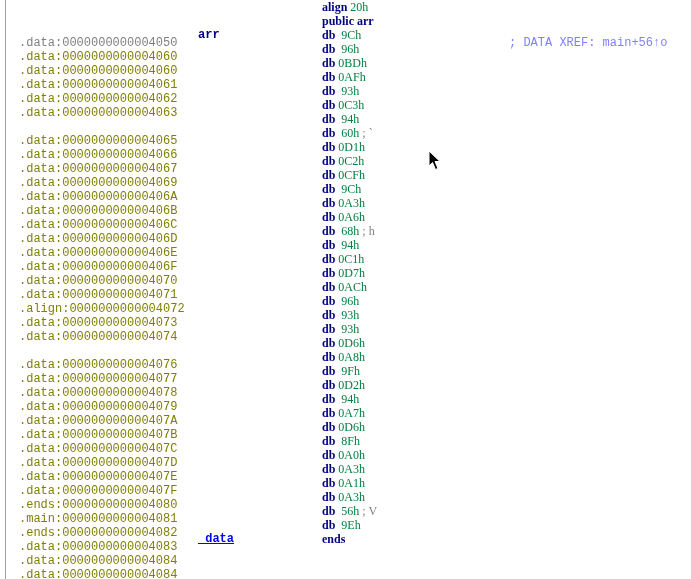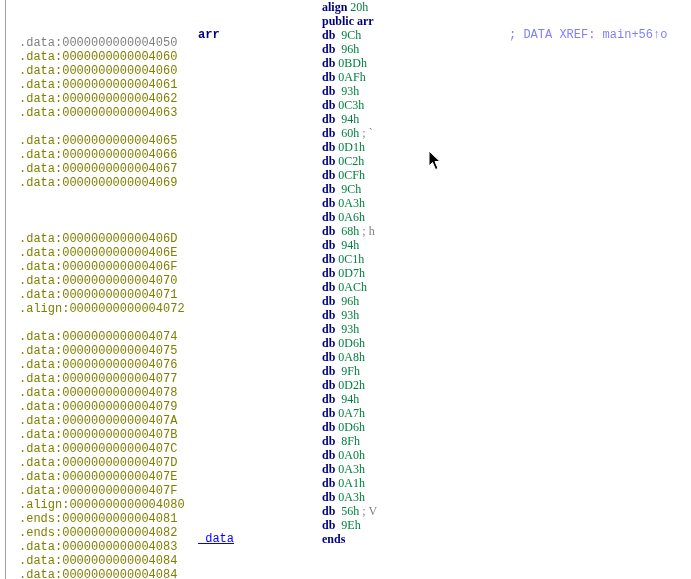--- a/index.html
+++ b/index.html
@@ -9,26 +9,26 @@
       background: #ffffff; overflow: hidden;
       font-family: "Liberation Mono", "DejaVu Sans Mono", monospace;
       font-size: 12px;
     }
     .left-border { position: absolute; left: 5px; top: 0; width: 1px; height: 579px; background: #a0a0a0; }
     .rows { position: absolute; left: 0; top: 0; }
     .row { position: relative; height: 14px; line-height: 14px; white-space: pre; width: 691px; }
     .addr { position: absolute; left: 19px; top: 0; color: #808000; margin-top: 36px; }
     .addr.grey { color: #808080; }
     .label { position: absolute; left: 198px; top: 0; color: #000080; font-weight: bold; }
-    .label.seg { color: #0000ff; text-decoration: underline; font-weight: normal; }
+    .label.seg { color: #0000ff; text-decoration: underline; font-weight: bold; }
     .mnem { position: absolute; left: 322px; top: 0; color: #000080; font-weight: bold; font-family: Liberation Serif, serif; }
     .operand { color: #008040; font-weight: normal; }
     .operand.name { color: #000080; font-weight: bold; }
     .comment { color: #808080; font-weight: normal; }
-    .xref { position: absolute; left: 509px; top: 0; color: #8080ff; }
+    .xref { position: absolute; left: 509px; top: 8px; color: #8080ff; }
     .cursor { position: absolute; left: 428px; top: 150px; width: 14px; height: 22px; }
   </style>
 </head>
 <body>
 
 <div class="view">
   <div class="left-border"></div>
   <div class="rows" id="rows">
 
     <div class="row">
@@ -49,44 +49,44 @@
     </div>
 
     <div class="row"><span class="addr">.data:0000000000004061</span><span class="mnem"><span>db</span> <span class="operand"> 96h</span><span class="comment"></span></span></div>
       <div class="row"><span class="addr">.data:0000000000004062</span><span class="mnem"><span>db</span> <span class="operand">0BDh</span><span class="comment"></span></span></div>
       <div class="row"><span class="addr">.data:0000000000004063</span><span class="mnem"><span>db</span> <span class="operand">0AFh</span><span class="comment"></span></span></div>
       <div class="row"><span class="mnem"><span>db</span> <span class="operand"> 93h</span><span class="comment"></span></span></div>
       <div class="row"><span class="addr">.data:0000000000004065</span><span class="mnem"><span>db</span> <span class="operand">0C3h</span><span class="comment"></span></span></div>
       <div class="row"><span class="addr">.data:0000000000004066</span><span class="mnem"><span>db</span> <span class="operand"> 94h</span><span class="comment"></span></span></div>
       <div class="row"><span class="addr">.data:0000000000004067</span><span class="mnem"><span>db</span> <span class="operand"> 60h</span><span class="comment"> ; `</span></span></div>
       <div class="row"><span class="addr">.data:0000000000004069</span><span class="mnem"><span>db</span> <span class="operand">0D1h</span><span class="comment"></span></span></div>
-      <div class="row"><span class="mnem"><span>db</span> <span class="operand">0C2h</span><span class="comment"></span></span></div>
-      <div class="row"><span class="mnem"><span>db</span> <span class="operand">0CFh</span><span class="comment"></span></span></div>
-      <div class="row"><span class="mnem"><span>db</span> <span class="operand"> 9Ch</span><span class="comment"></span></span></div>
+      <div class="row"><span class="addr">.data:000000000000406A</span><span class="mnem"><span>db</span> <span class="operand">0C2h</span><span class="comment"></span></span></div>
+      <div class="row"><span class="addr">.data:000000000000406B</span><span class="mnem"><span>db</span> <span class="operand">0CFh</span><span class="comment"></span></span></div>
+      <div class="row"><span class="addr">.data:000000000000406C</span><span class="mnem"><span>db</span> <span class="operand"> 9Ch</span><span class="comment"></span></span></div>
       <div class="row"><span class="addr">.data:000000000000406D</span><span class="mnem"><span>db</span> <span class="operand">0A3h</span><span class="comment"></span></span></div>
       <div class="row"><span class="addr">.data:000000000000406E</span><span class="mnem"><span>db</span> <span class="operand">0A6h</span><span class="comment"></span></span></div>
       <div class="row"><span class="addr">.data:000000000000406F</span><span class="mnem"><span>db</span> <span class="operand"> 68h</span><span class="comment"> ; h</span></span></div>
       <div class="row"><span class="addr">.data:0000000000004070</span><span class="mnem"><span>db</span> <span class="operand"> 94h</span><span class="comment"></span></span></div>
       <div class="row"><span class="addr">.data:0000000000004071</span><span class="mnem"><span>db</span> <span class="operand">0C1h</span><span class="comment"></span></span></div>
       <div class="row"><span class="addr">.align:0000000000004072</span><span class="mnem"><span>db</span> <span class="operand">0D7h</span><span class="comment"></span></span></div>
-      <div class="row"><span class="mnem"><span>db</span> <span class="operand">0ACh</span><span class="comment"></span></span></div>
+      <div class="row"><span class="addr">.data:0000000000004073</span><span class="mnem"><span>db</span> <span class="operand">0ACh</span><span class="comment"></span></span></div>
       <div class="row"><span class="addr">.data:0000000000004074</span><span class="mnem"><span>db</span> <span class="operand"> 96h</span><span class="comment"></span></span></div>
-      <div class="row"><span class="addr">.data:0000000000004075</span><span class="mnem"><span>db</span> <span class="operand"> 93h</span><span class="comment"></span></span></div>
+      <div class="row"><span class="mnem"><span>db</span> <span class="operand"> 93h</span><span class="comment"></span></span></div>
       <div class="row"><span class="addr">.data:0000000000004076</span><span class="mnem"><span>db</span> <span class="operand"> 93h</span><span class="comment"></span></span></div>
       <div class="row"><span class="addr">.data:0000000000004077</span><span class="mnem"><span>db</span> <span class="operand">0D6h</span><span class="comment"></span></span></div>
       <div class="row"><span class="addr">.data:0000000000004078</span><span class="mnem"><span>db</span> <span class="operand">0A8h</span><span class="comment"></span></span></div>
       <div class="row"><span class="addr">.data:0000000000004079</span><span class="mnem"><span>db</span> <span class="operand"> 9Fh</span><span class="comment"></span></span></div>
       <div class="row"><span class="addr">.data:000000000000407A</span><span class="mnem"><span>db</span> <span class="operand">0D2h</span><span class="comment"></span></span></div>
       <div class="row"><span class="addr">.data:000000000000407B</span><span class="mnem"><span>db</span> <span class="operand"> 94h</span><span class="comment"></span></span></div>
       <div class="row"><span class="addr">.data:000000000000407C</span><span class="mnem"><span>db</span> <span class="operand">0A7h</span><span class="comment"></span></span></div>
       <div class="row"><span class="addr">.data:000000000000407D</span><span class="mnem"><span>db</span> <span class="operand">0D6h</span><span class="comment"></span></span></div>
       <div class="row"><span class="addr">.data:000000000000407E</span><span class="mnem"><span>db</span> <span class="operand"> 8Fh</span><span class="comment"></span></span></div>
       <div class="row"><span class="addr">.data:000000000000407F</span><span class="mnem"><span>db</span> <span class="operand">0A0h</span><span class="comment"></span></span></div>
-      <div class="row"><span class="addr">.align:0000000000004080</span><span class="mnem"><span>db</span> <span class="operand">0A3h</span><span class="comment"></span></span></div>
-      <div class="row"><span class="addr">.ends:0000000000004081</span><span class="mnem"><span>db</span> <span class="operand">0A1h</span><span class="comment"></span></span></div>
+      <div class="row"><span class="addr">.ends:0000000000004080</span><span class="mnem"><span>db</span> <span class="operand">0A3h</span><span class="comment"></span></span></div>
+      <div class="row"><span class="addr">.main:0000000000004081</span><span class="mnem"><span>db</span> <span class="operand">0A1h</span><span class="comment"></span></span></div>
       <div class="row"><span class="addr">.ends:0000000000004082</span><span class="mnem"><span>db</span> <span class="operand">0A3h</span><span class="comment"></span></span></div>
       <div class="row"><span class="addr">.data:0000000000004083</span><span class="mnem"><span>db</span> <span class="operand"> 56h</span><span class="comment"> ; V</span></span></div>
       <div class="row"><span class="addr">.data:0000000000004084</span><span class="mnem"><span>db</span> <span class="operand"> 9Eh</span><span class="comment"></span></span></div>
 
     <div class="row">
       <span class="addr">.data:0000000000004084</span>
       <span class="label seg">_data</span>
       <span class="mnem">ends</span>
     </div>
 

